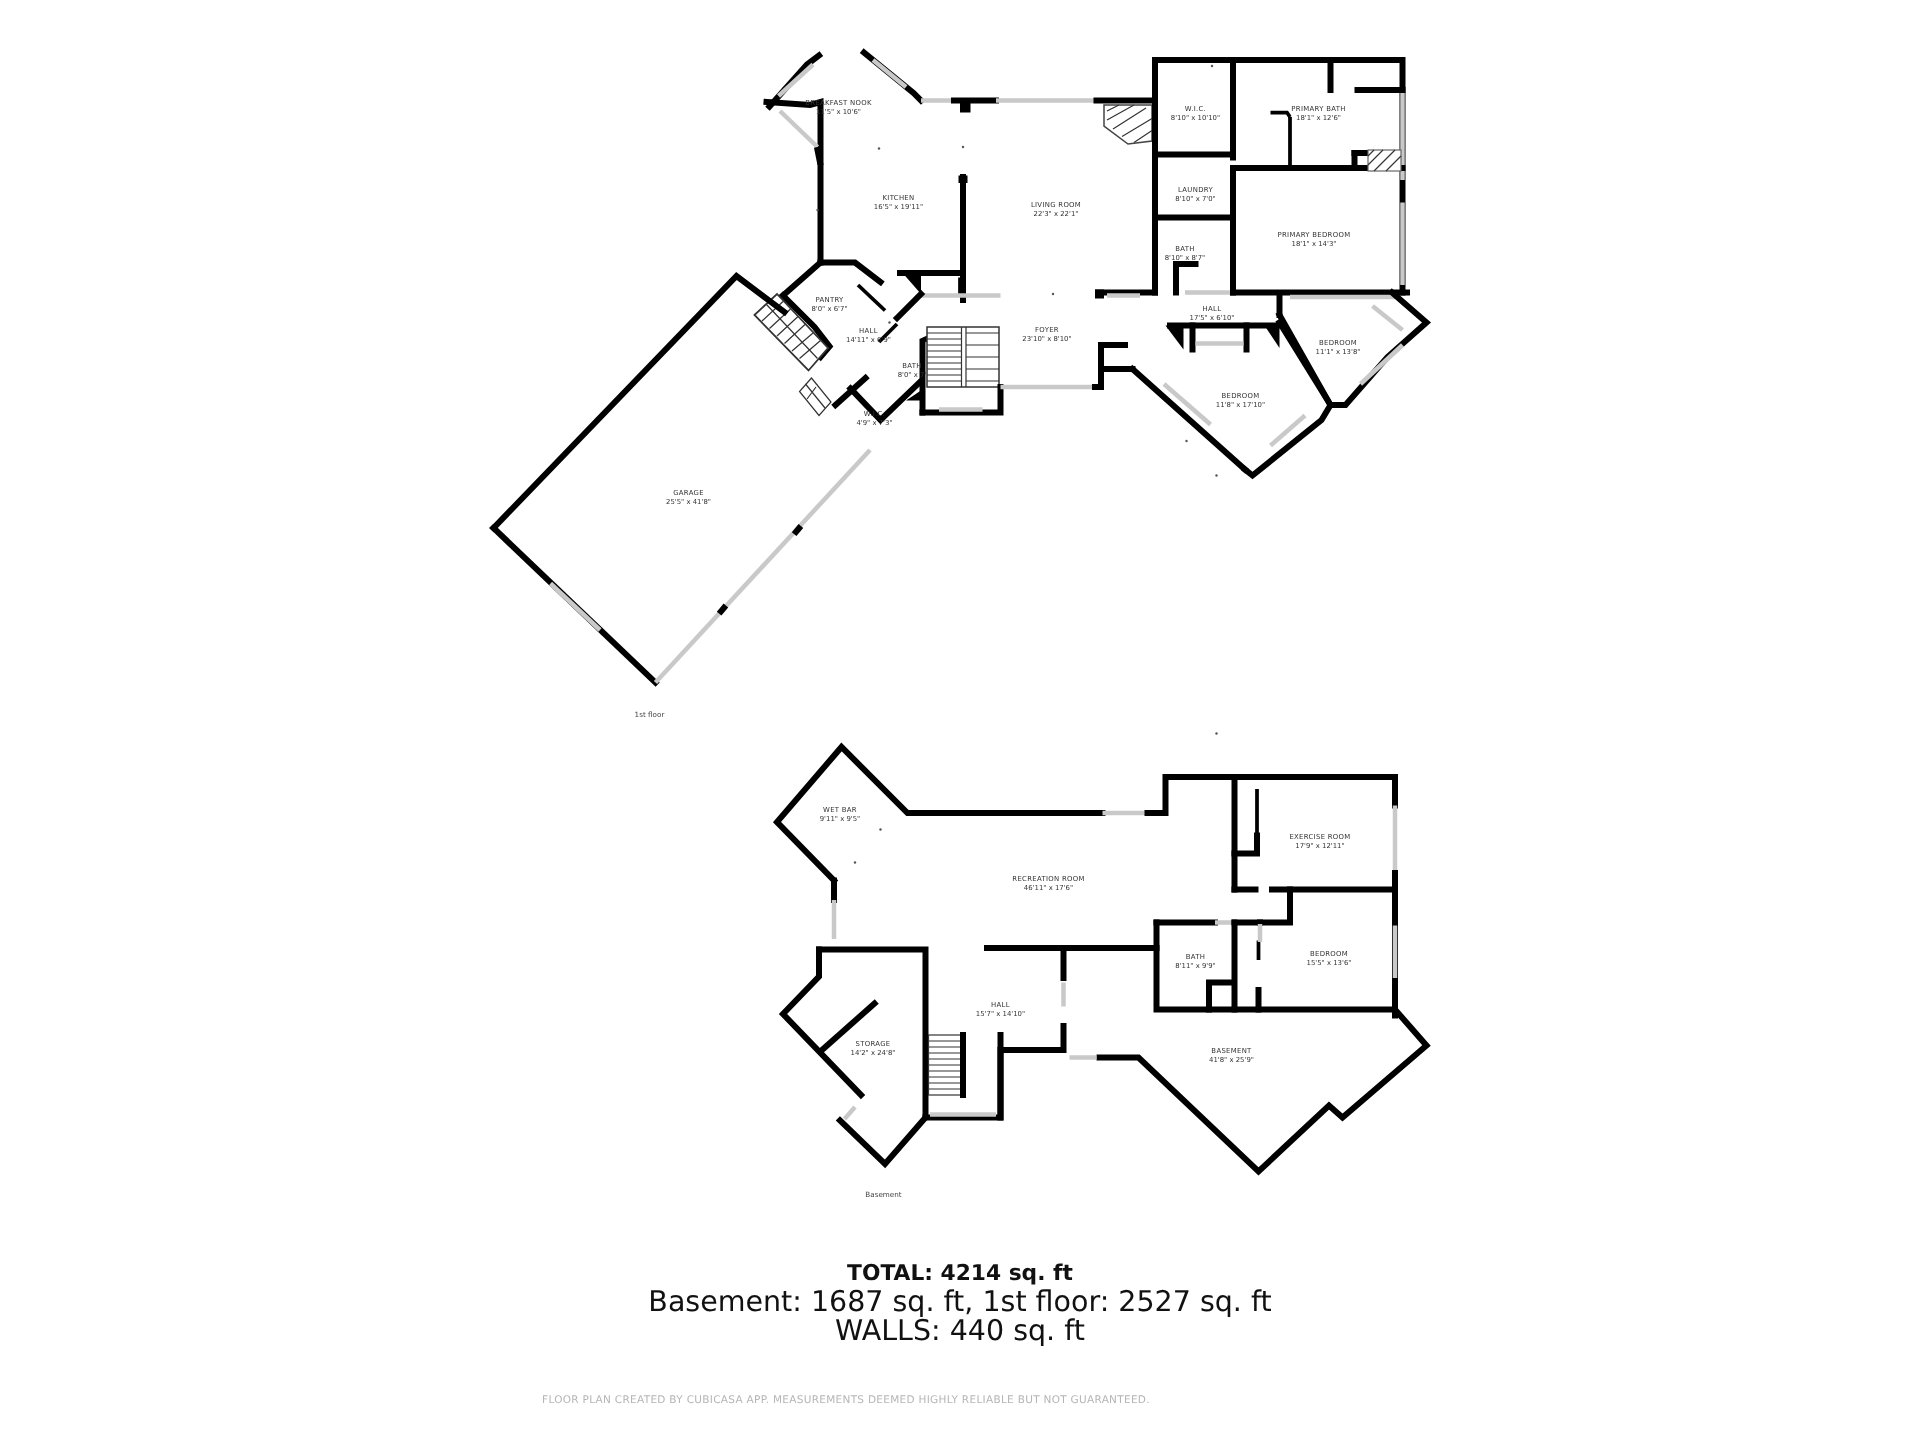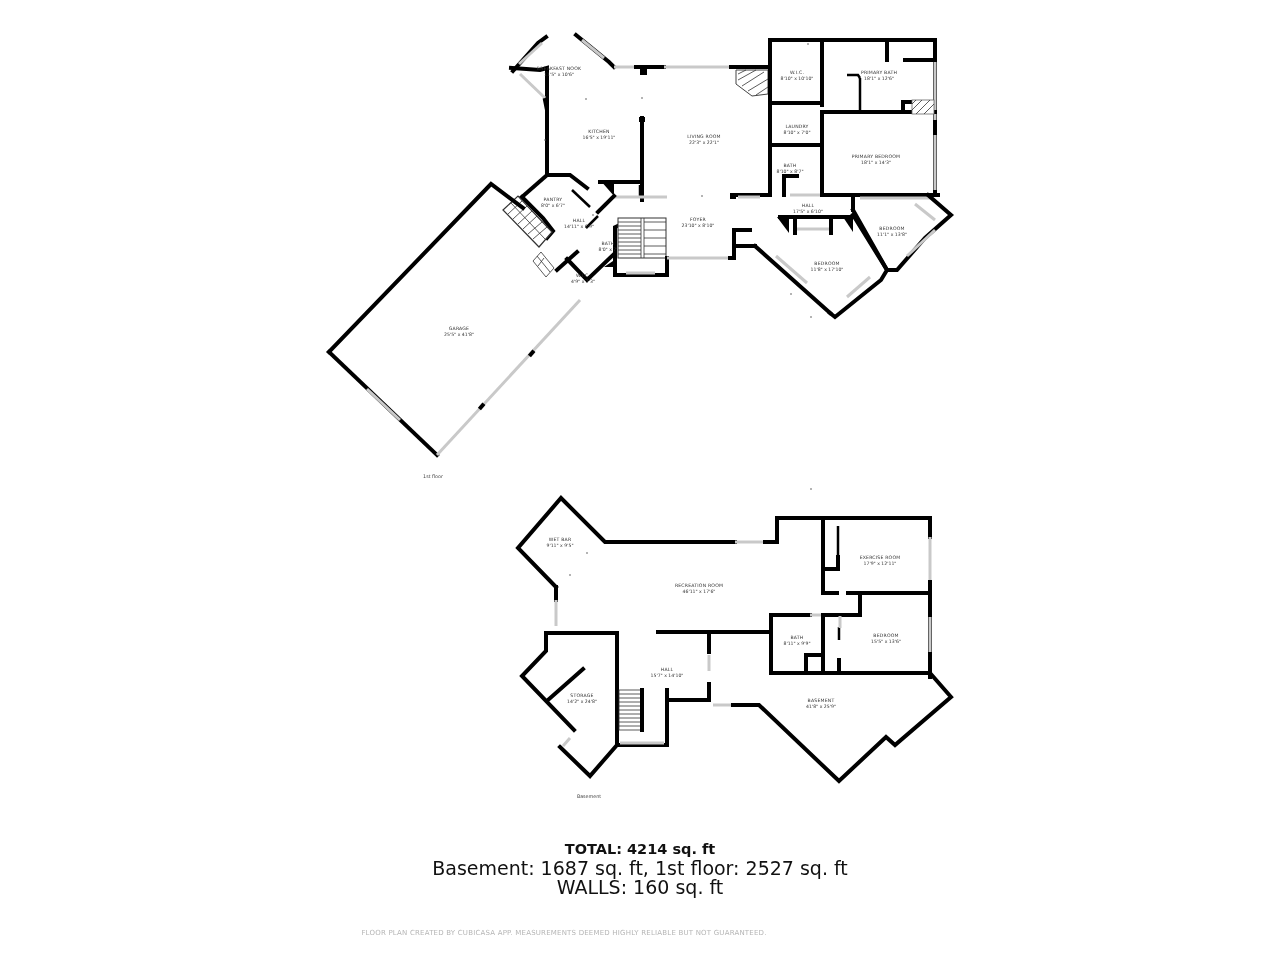--- a/index.html
+++ b/index.html
@@ -302,16 +302,16 @@
       <g>
         <text class="rlabel" x="821" y="702">BASEMENT</text>
         <text class="rdim" x="821" y="708">41'8" x 25'9"</text>
       </g>
     </g>
 </svg>
 
 <div id="summary">
   <div class="total">TOTAL: 4214 sq. ft</div>
   <div class="line">Basement: 1687 sq. ft, 1st floor: 2527 sq. ft</div>
-  <div class="line">WALLS: 160 sq. ft</div>
+  <div class="line">WALLS: 440 sq. ft</div>
 </div>
 
 <div id="footer">FLOOR PLAN CREATED BY CUBICASA APP. MEASUREMENTS DEEMED HIGHLY RELIABLE BUT NOT GUARANTEED.</div>
 
 </body></html>

